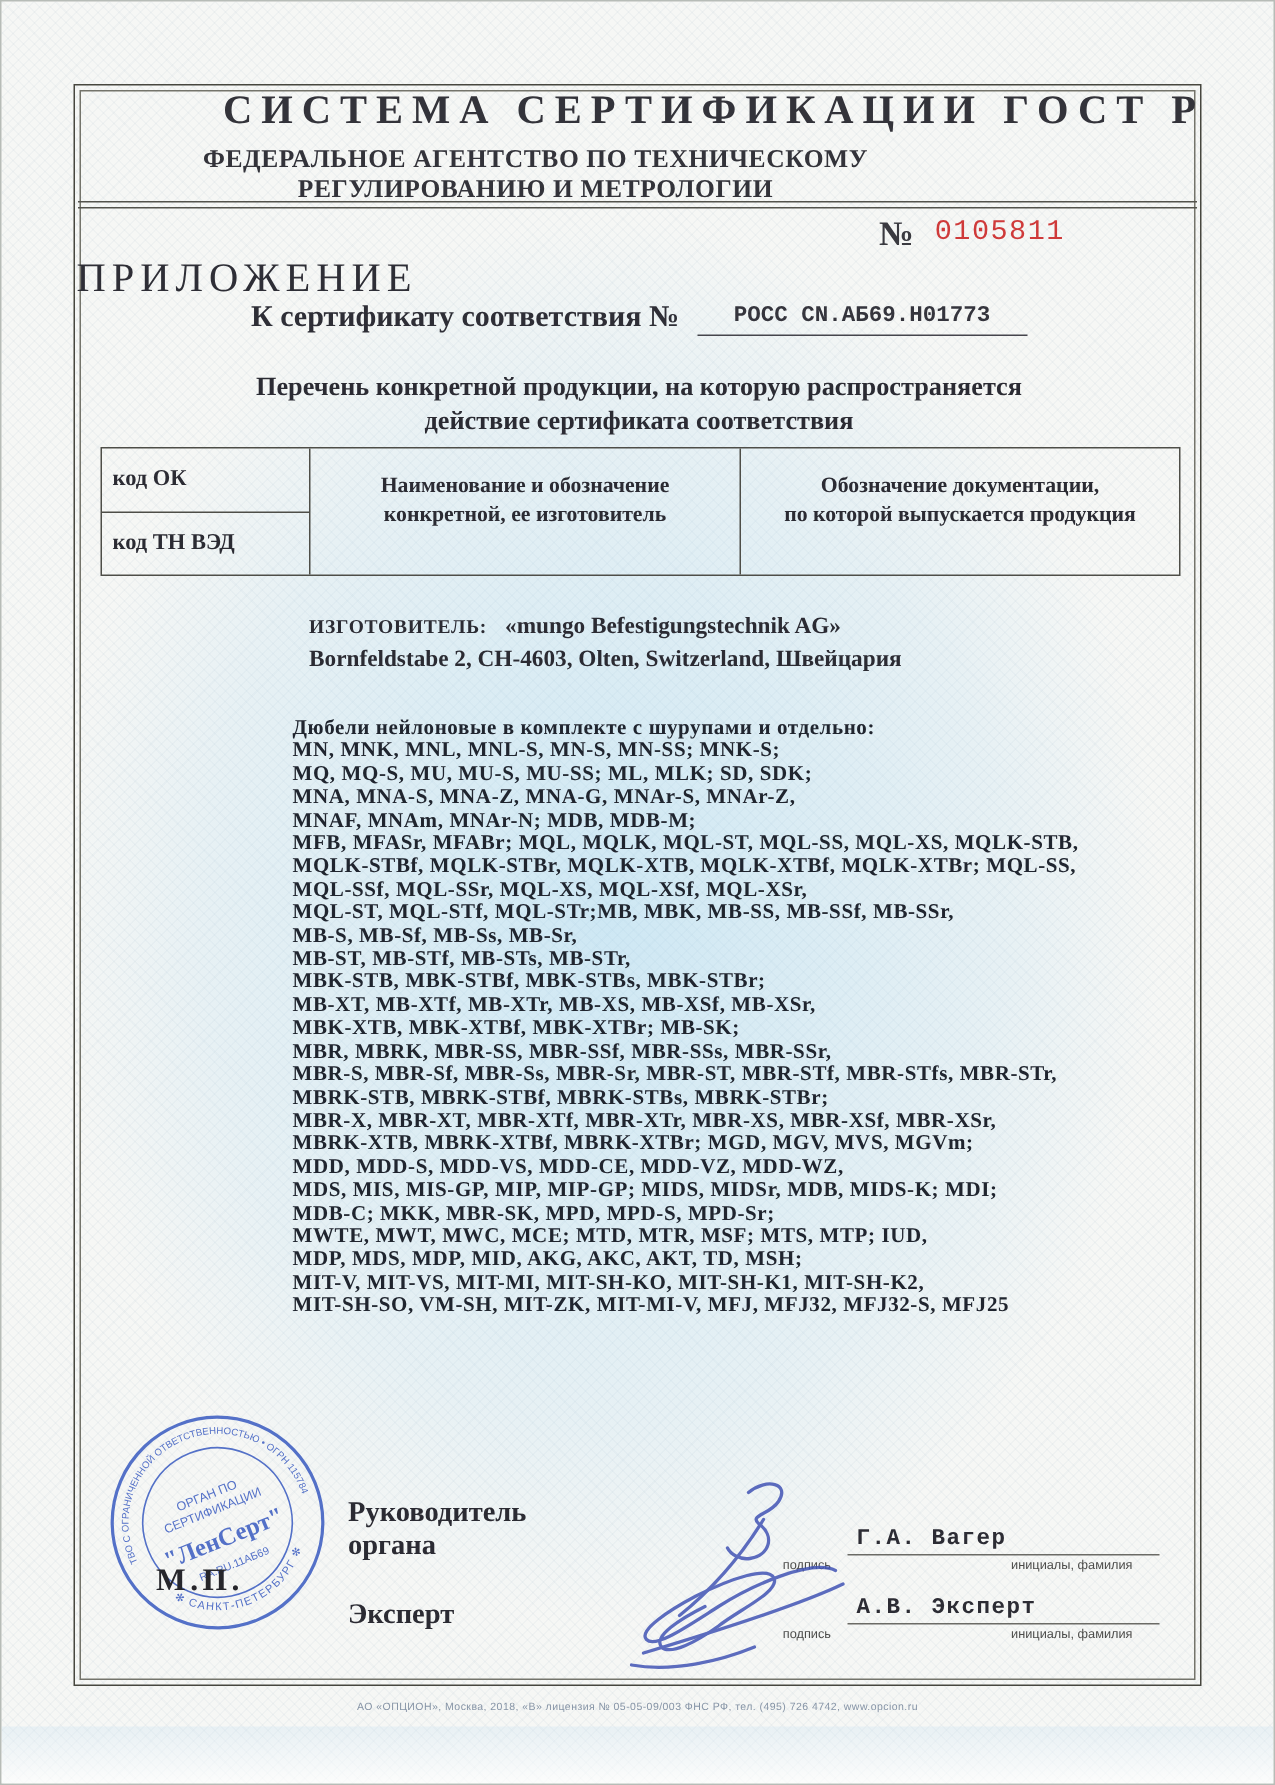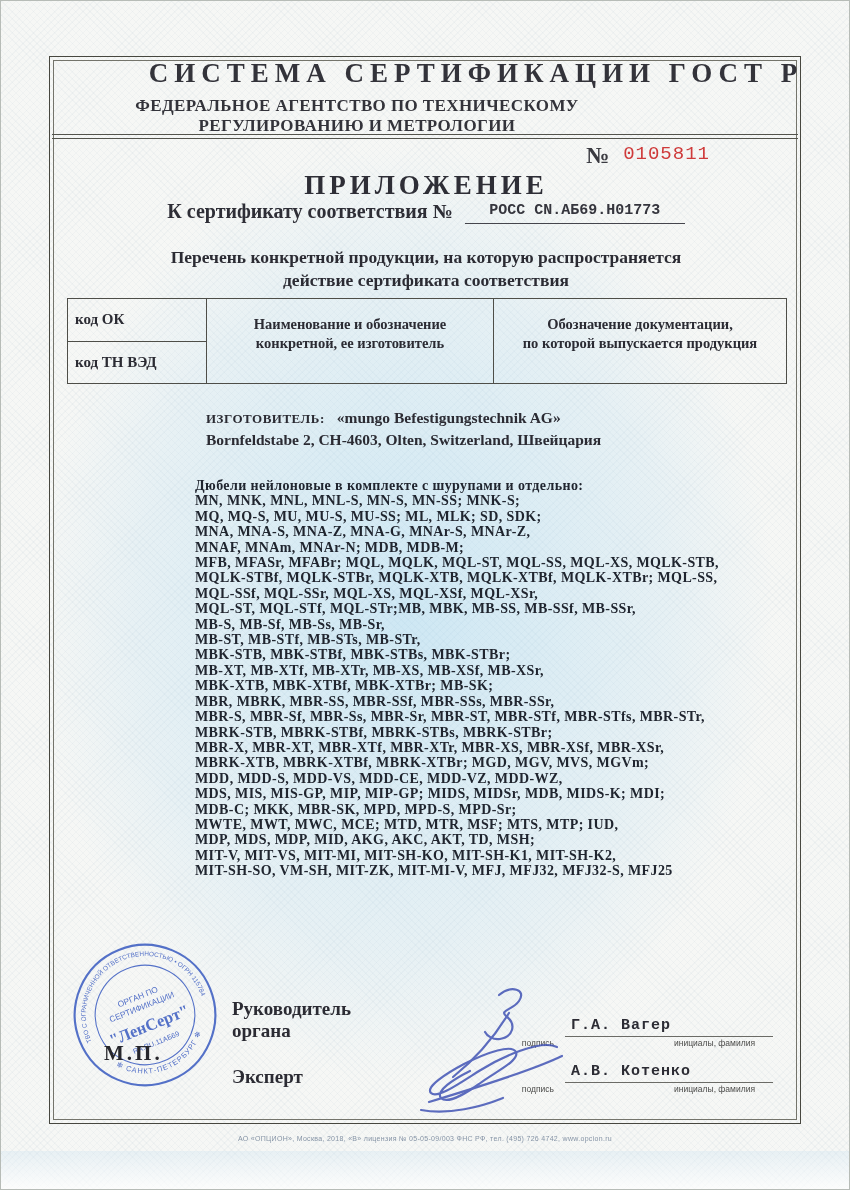--- a/index.html
+++ b/index.html
@@ -24,22 +24,22 @@
 
   .h-line1 { position:absolute; left:50px; top:57px; width:850px; text-align:center;
     font-size:27px; font-weight:bold; letter-spacing:6px; color:#33333a; }
   .h-line2 { position:absolute; left:50px; top:95px; width:612px; text-align:center;
     font-size:17px; font-weight:bold; letter-spacing:.4px; color:#33333a; }
 
   .num-row { position:absolute; left:585px; top:138px; display:flex; align-items:flex-end; gap:14px; }
   .num-prefix { font-size:23px; font-weight:bold; color:#3a3a40; }
   .num-value { font-family:Liberation Mono, monospace; font-size:19px; letter-spacing:1px; color:#cf3a3a; line-height:30px; }
 
-  .title { position:absolute; left:50px; top:169px; width:750px; text-align:center;
-    font-size:27px; font-weight:bold; letter-spacing:4px; color:#2e2e36; }
+  .title { position:absolute; left:50px; top:169px; width:750px; text-align:left;
+    font-size:27px; font-weight:normal; letter-spacing:4px; color:#2e2e36; }
 
   .cert-row { position:absolute; left:50px; top:199px; width:750px; display:flex; justify-content:center; align-items:flex-end; }
   .cert-label { font-size:20px; font-weight:bold; color:#2e2e36; padding-bottom:1px; }
   .cert-value { width:220px; margin-left:12px; text-align:center; font-family:"Liberation Mono", monospace;
     font-size:15px; font-weight:bold; color:#35353d; border-bottom:1.5px solid #45454c; padding-bottom:4px; }
 
   .sub1 { position:absolute; left:50px; top:246px; width:750px; text-align:center; font-size:17.5px; font-weight:bold; }
   .sub2 { position:absolute; left:50px; top:269px; width:750px; text-align:center; font-size:17.5px; font-weight:bold; }
 
   .table { position:absolute; left:66px; top:297px; width:720px; height:86px; border:1px solid #4e4e48; display:flex; }
@@ -192,21 +192,21 @@
     </div>
   </div>
 
   <div class="sig-row r2">
     <div class="sig-role">Эксперт</div>
     <div class="sig-lineblock">
       <div class="sig-line"></div>
       <div class="sig-sub">подпись</div>
     </div>
     <div class="sig-nameblock">
-      <div class="sig-name">А.В.  Котенко</div>
+      <div class="sig-name">А.В.  Эксперт</div>
       <div class="sig-sub right">инициалы, фамилия</div>
     </div>
   </div>
 
   <svg class="inkpen" width="850" height="1190">
     <g fill="none" stroke="#4254b5" stroke-width="2.2" stroke-linecap="round" opacity="0.85">
       <path d="M 498 994 C 510 984 526 988 518 1000 C 512 1009 498 1009 505 1015 C 516 1023 512 1036 499 1038 C 492 1039 486 1035 484 1031"></path>
       <path d="M 508 1012 C 492 1038 472 1060 452 1076"></path>
       <path d="M 556 1046 C 540 1038 500 1056 478 1070 C 456 1084 436 1098 430 1092 C 424 1086 446 1072 463 1063 C 487 1051 511 1043 515 1051 C 519 1060 492 1072 478 1083 C 464 1093 446 1103 440 1097 C 434 1090 453 1078 469 1070"></path>
       <path d="M 428 1101 C 468 1089 530 1070 561 1055"></path>

